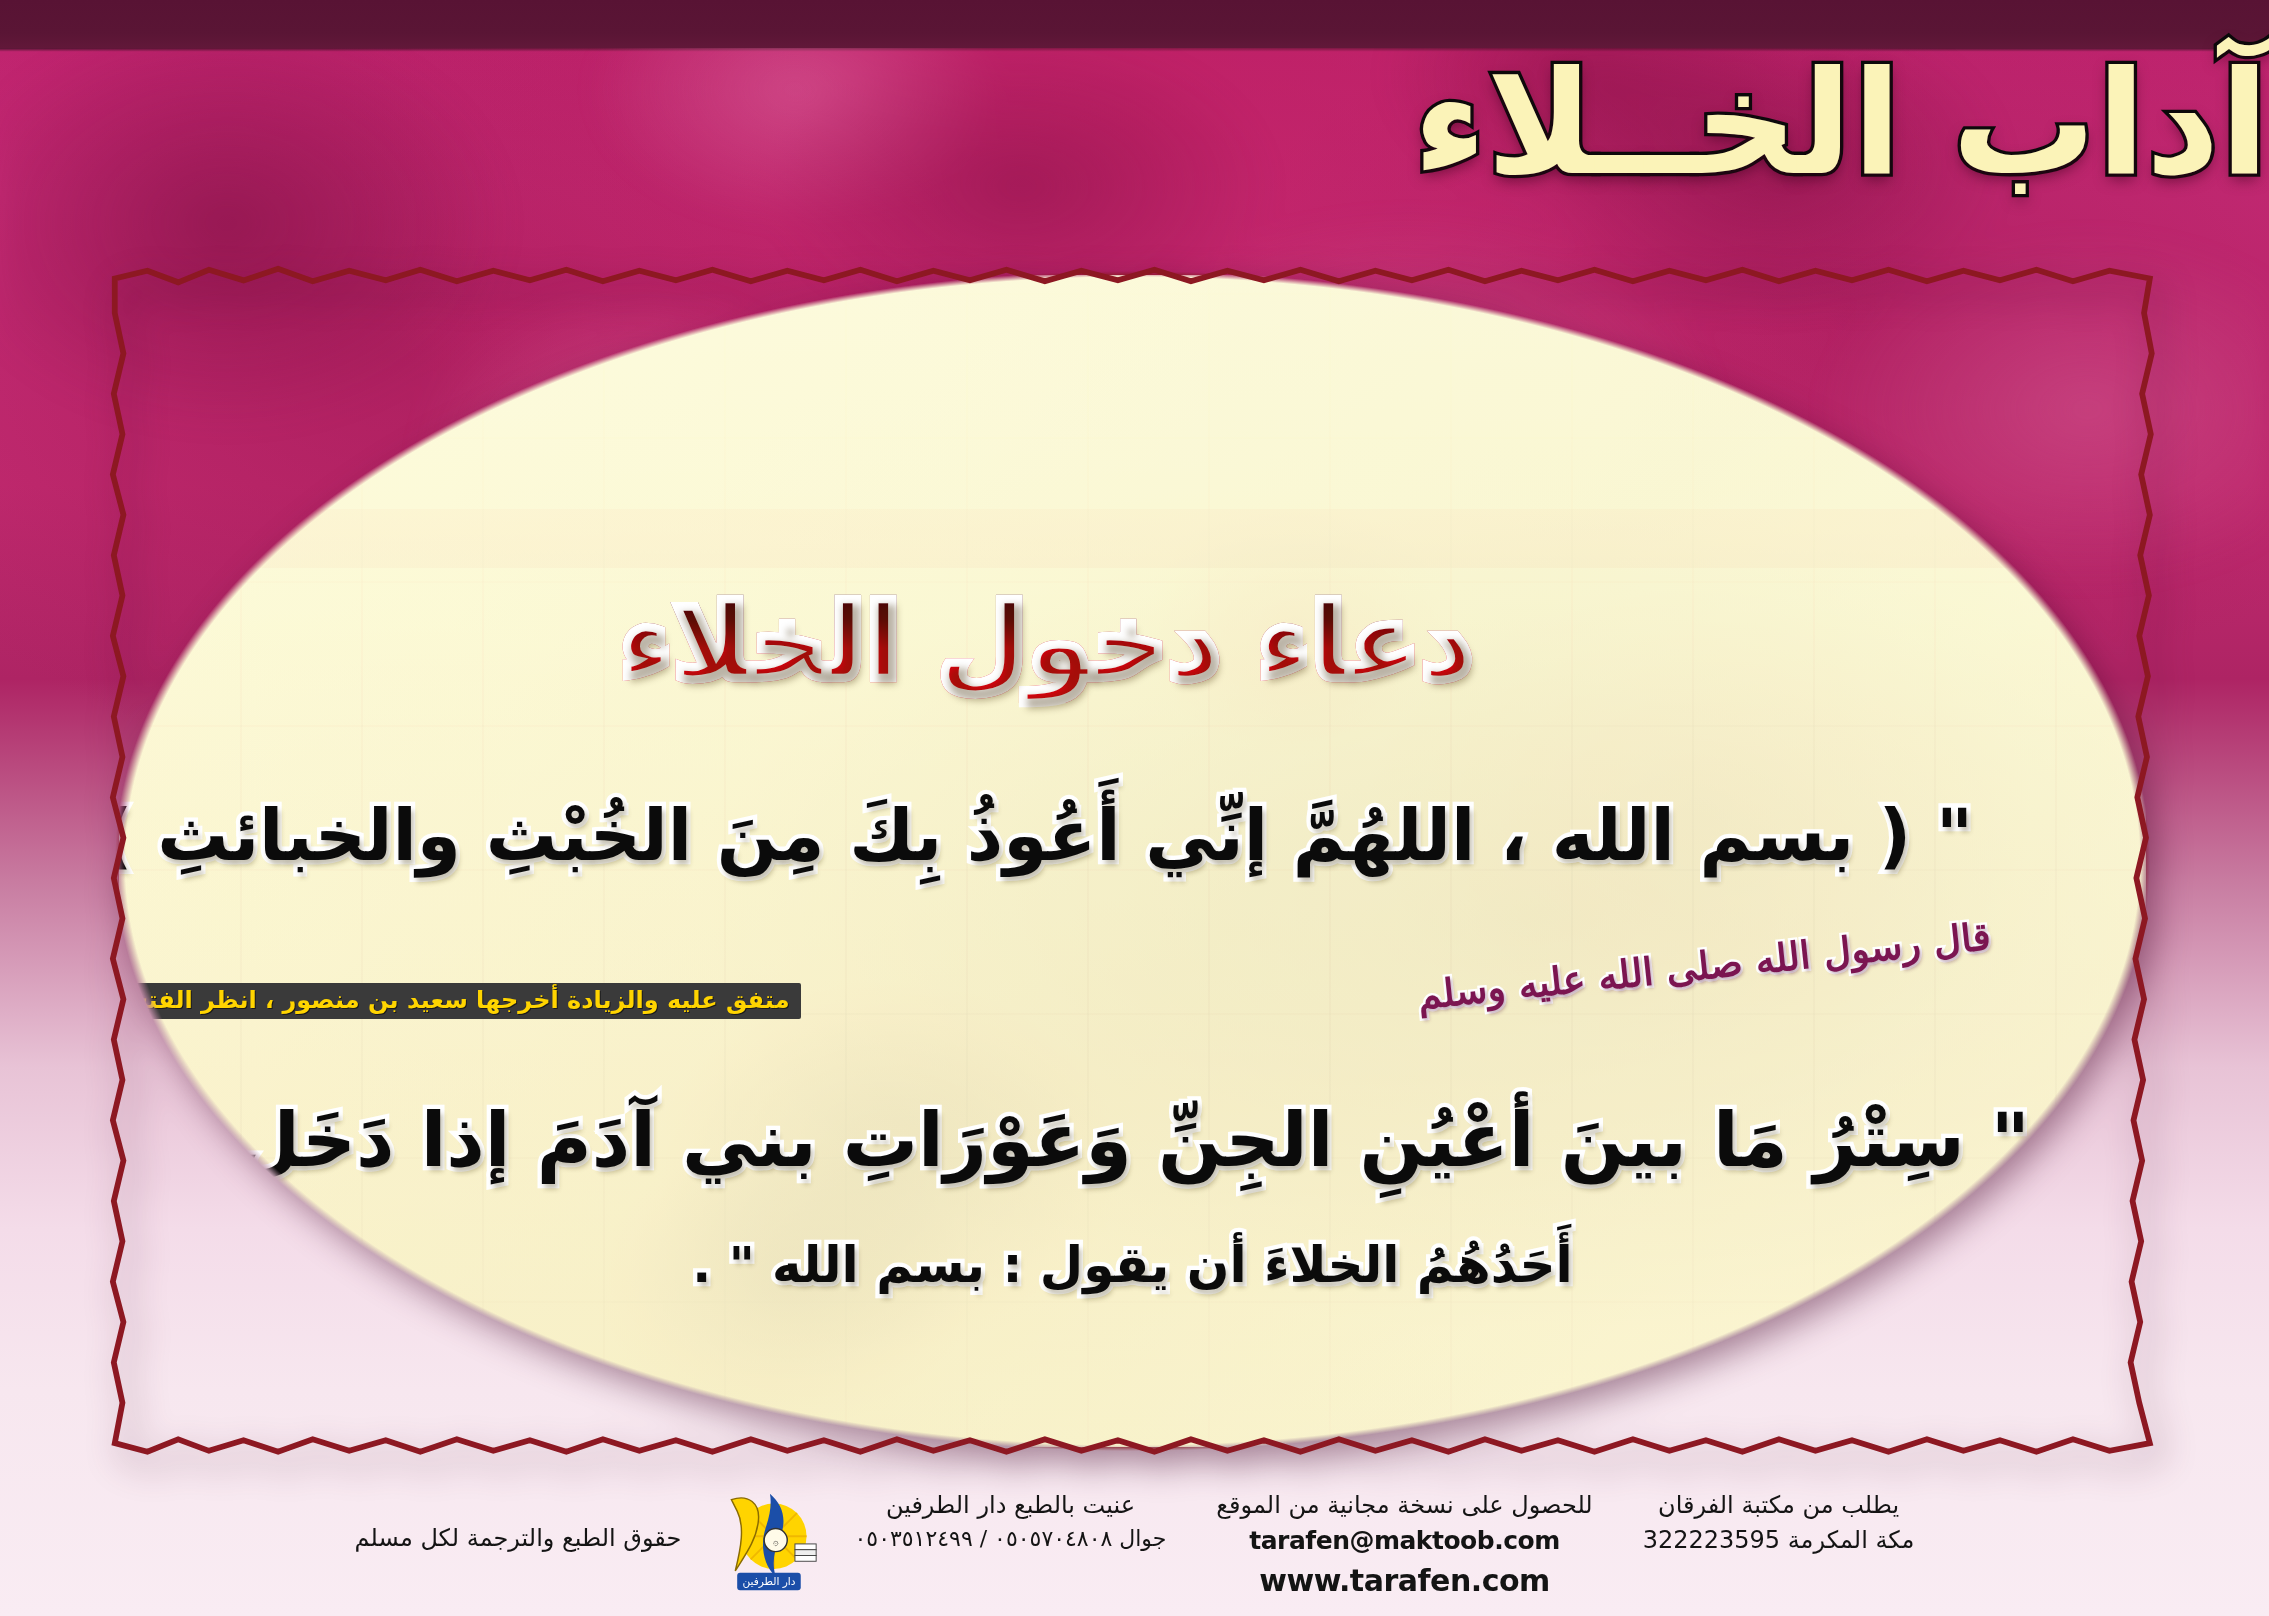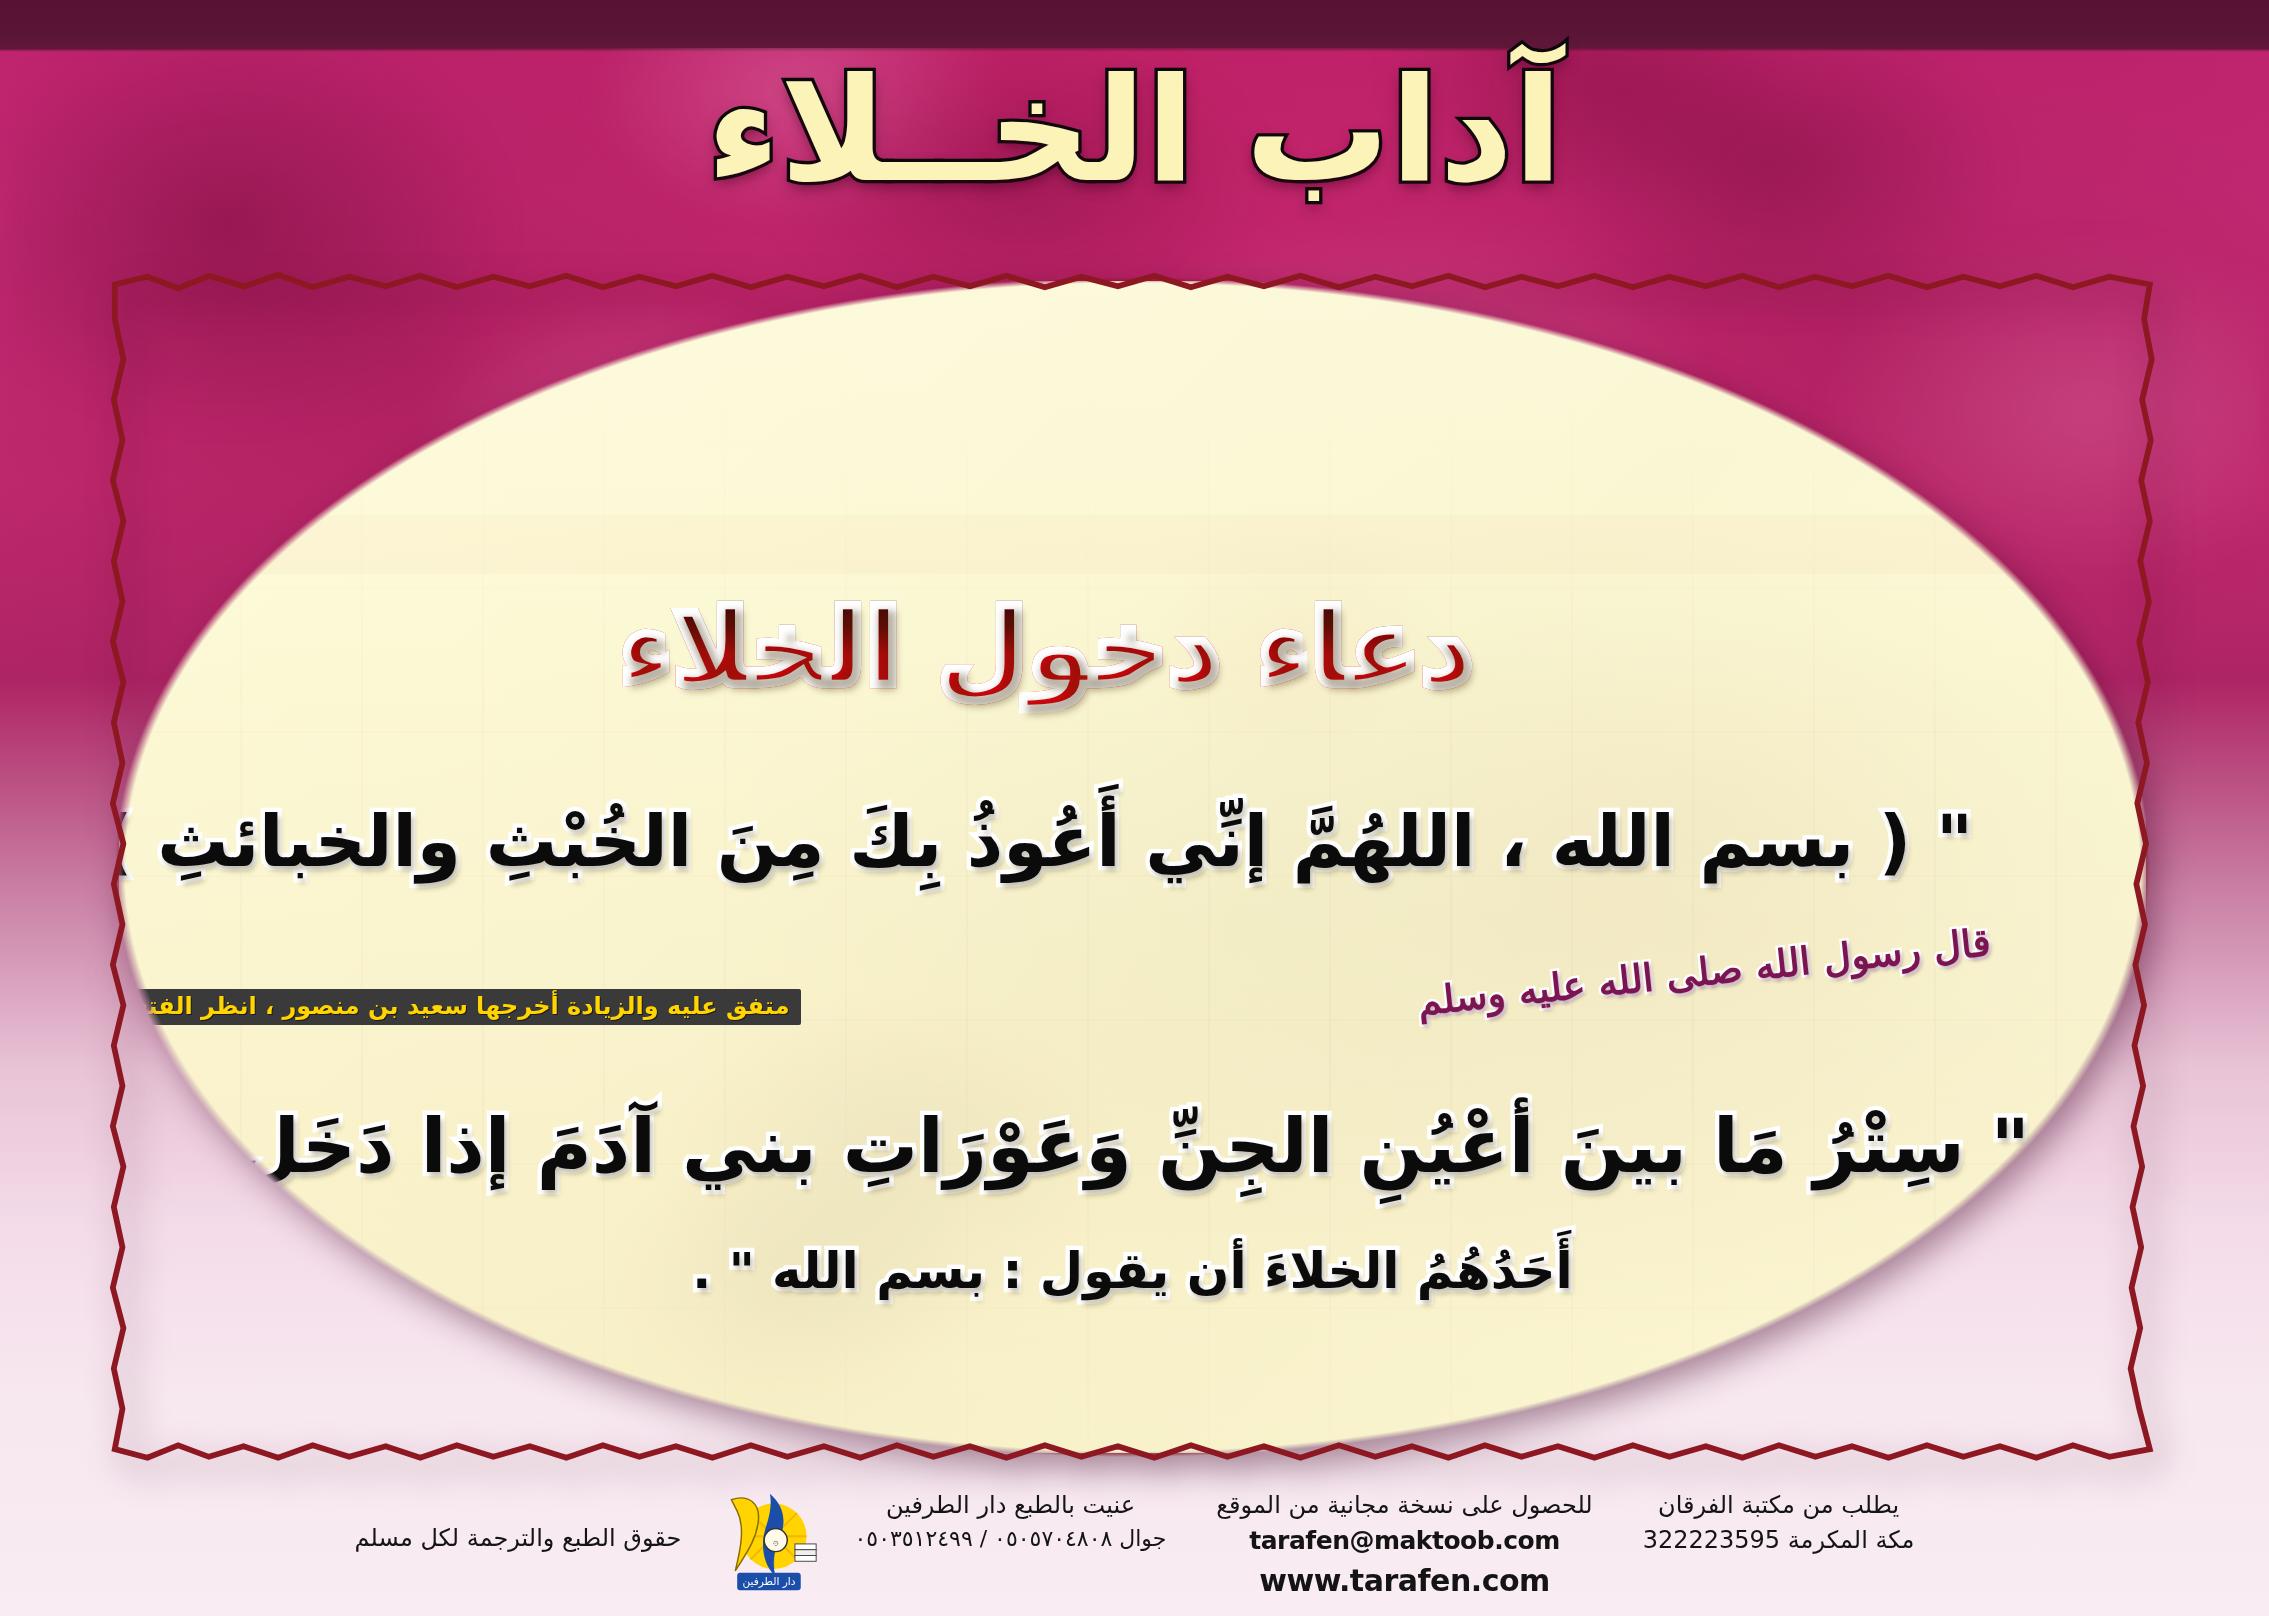--- a/index.html
+++ b/index.html
@@ -42,37 +42,35 @@
   
   .top-strip{
     position:absolute;left:0;top:0;width:100%;height:48px;
     background:linear-gradient(180deg,#581334,#5a1535 70%,#611839);
     z-index:3;
   }
 
   
   .title{
     position:absolute;top:33px;left:0;width:100%;
-    text-align:center;
     font-family:"DejaVu Sans","Liberation Sans",sans-serif;
     font-weight:bold;
     font-size:144px;
     letter-spacing:1.9px;
     color:#fbf3b8;
     z-index:6;
     -webkit-text-stroke:6.7px #0a0a0a;
     paint-order:stroke fill;
     text-shadow:0 5.8px 13.4px rgba(60,0,30,.55);
     line-height:1.25;
-    margin-top:7px;
   }
 
   
   .panel-wrap{
-    position:absolute;left:115px;top:277px;width:2035px;height:1180px;z-index:5;
+    position:absolute;left:115px;top:271px;width:2035px;height:1180px;z-index:5;
     filter:drop-shadow(9.6px 13.4px 17.3px rgba(60,0,35,.45));
   }
   .panel{
     position:absolute;inset:0;
     background:
       linear-gradient(180deg, rgba(255,253,228,.55), rgba(247,243,206,.45)),
       radial-gradient(ellipse 60% 50% at 70% 55%, rgba(205,198,160,.55), rgba(250,247,215,.1) 70%),
       linear-gradient(135deg,#fbf8dc 0%,#f7f2cf 25%,#efe9c0 55%,#f8f4d6 80%,#fcfade 100%);
     border:4.8px solid #8d1822;
     box-sizing:border-box;

